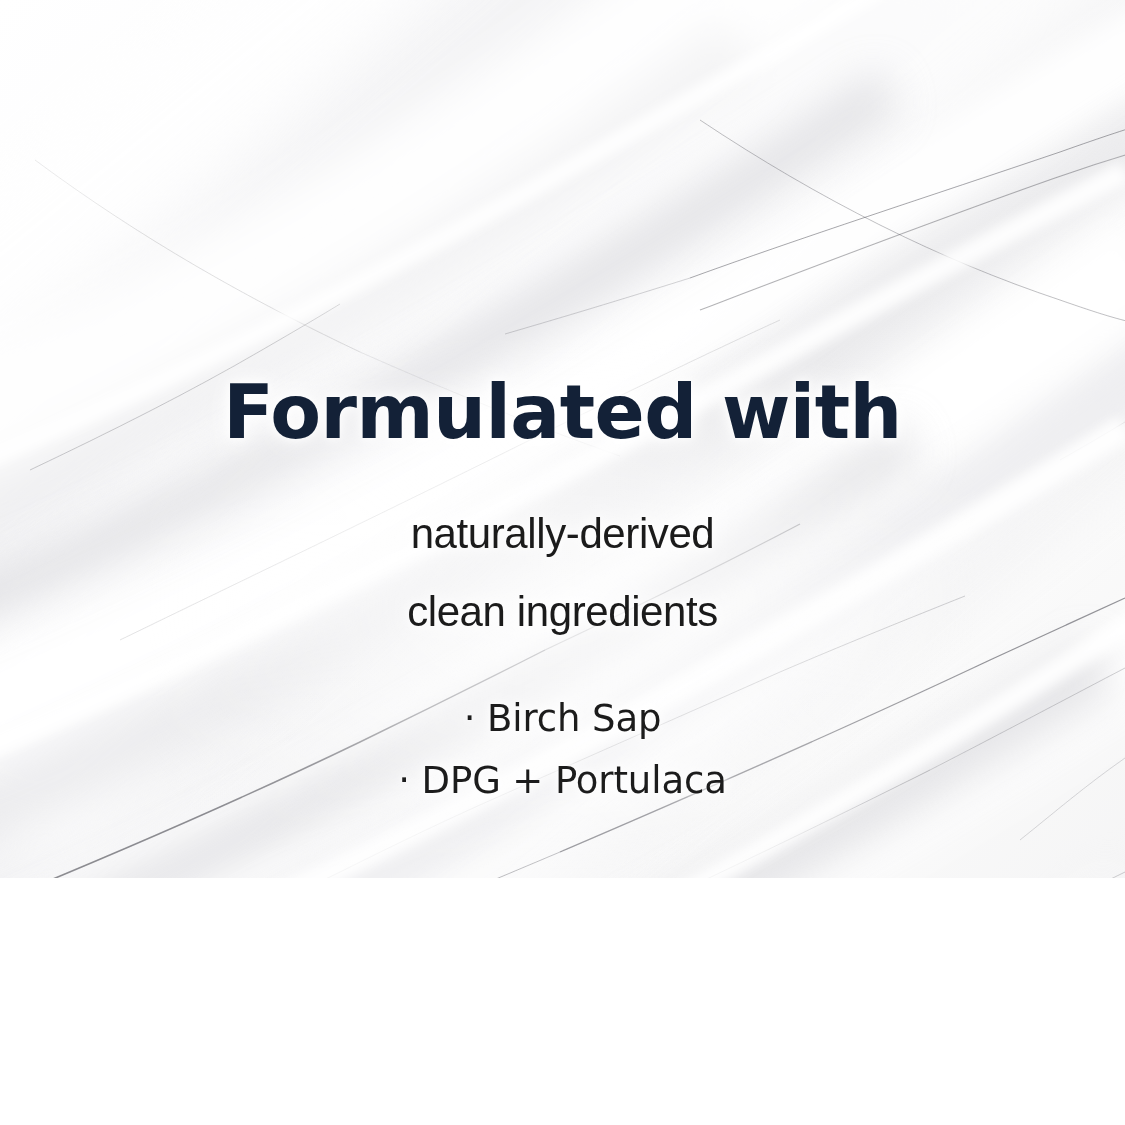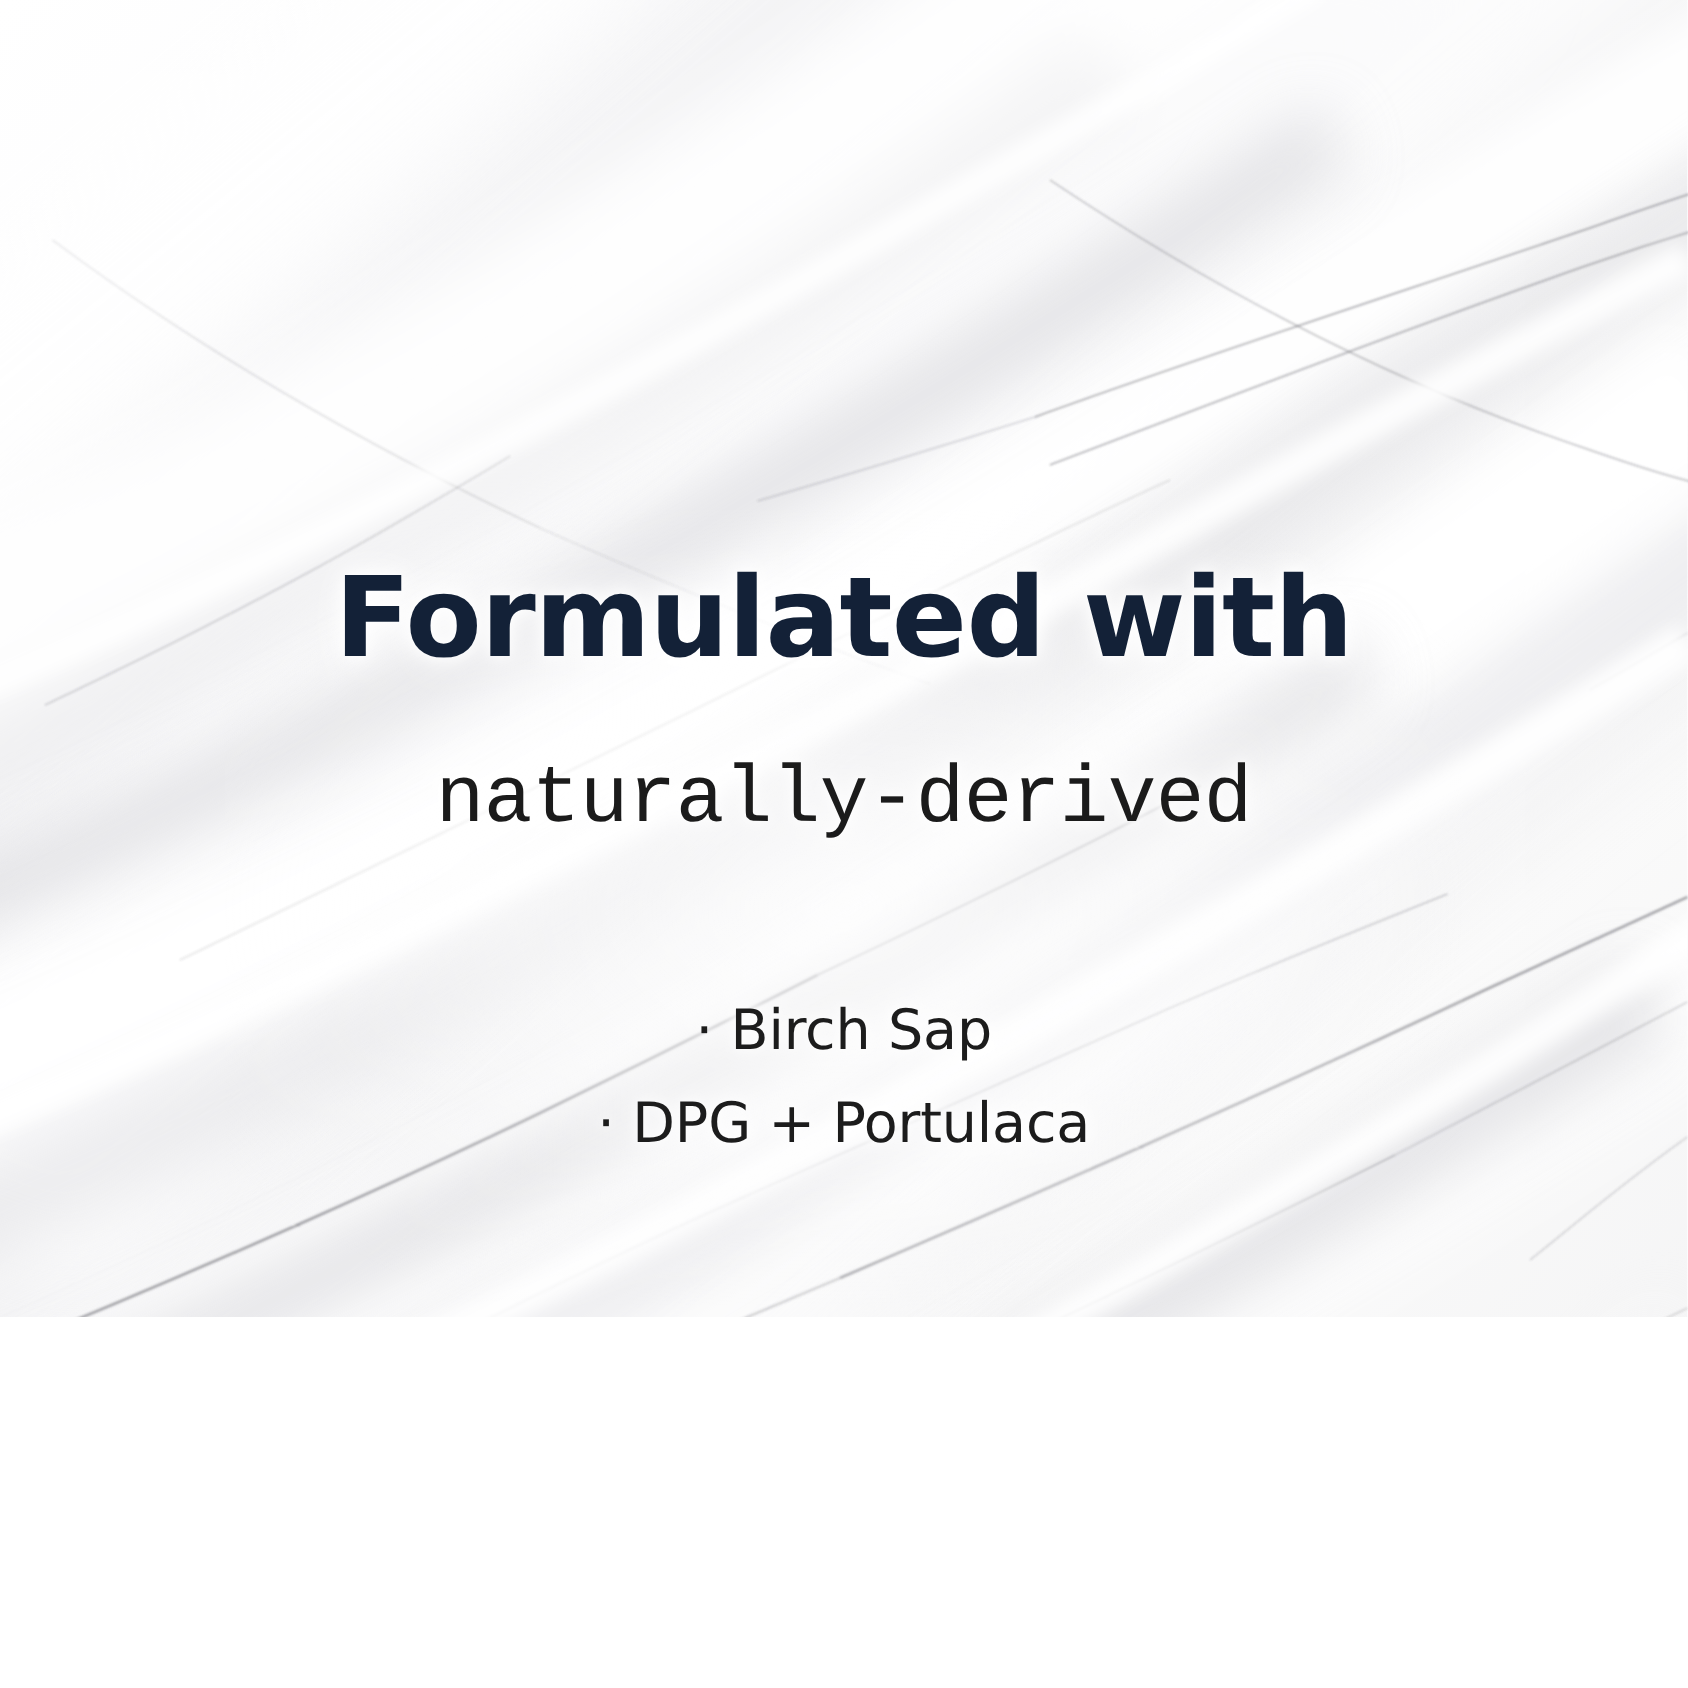--- a/index.html
+++ b/index.html
@@ -53,37 +53,37 @@
        0 0 9px rgba(255,255,255,0.95),
        0 0 18px rgba(255,255,255,0.85),
        0 0 30px rgba(255,255,255,0.6);
     white-space:nowrap;
   }
 
   .subhead {
     position:absolute;
     left:0; width:1125px;
     top:495px;
-    font-family:Liberation Mono, monospace;
+    font-family:Liberation Sans, sans-serif;
     font-weight:400;
-    font-size:54px;
+    font-size:42px;
     line-height:78px;
     letter-spacing:-0.4px;
     color:#1b1b1b;
     text-shadow:
        0 0 8px rgba(255,255,255,0.95),
        0 0 16px rgba(255,255,255,0.8),
        0 0 28px rgba(255,255,255,0.55);
   }
   .subhead .line { display:block; white-space:nowrap; }
 
   .ingredients {
     position:absolute;
     left:0; width:1125px;
-    top:656px;
+    top:688px;
   }
   .ingredient {
     display:block;
     font-family:"DejaVu Sans", sans-serif;
     font-weight:400;
     font-size:37px;
     line-height:62px;
     letter-spacing:-0.1px;
     color:#1c1c1c;
     white-space:nowrap;
@@ -267,20 +267,21 @@
   </svg>
 
   <div id="text-halo"></div>
 
   <div id="text-block">
 
     <h1 class="headline">Formulated with</h1>
 
     <div class="subhead">
       <span class="line">naturally-derived</span>
+      <span class="line">clean ingredients</span>
     </div>
 
     <ul class="ingredients">
       <li class="ingredient">· Birch Sap</li>
       <li class="ingredient">· DPG + Portulaca</li>
     </ul>
 
   </div>
 </div>
 

